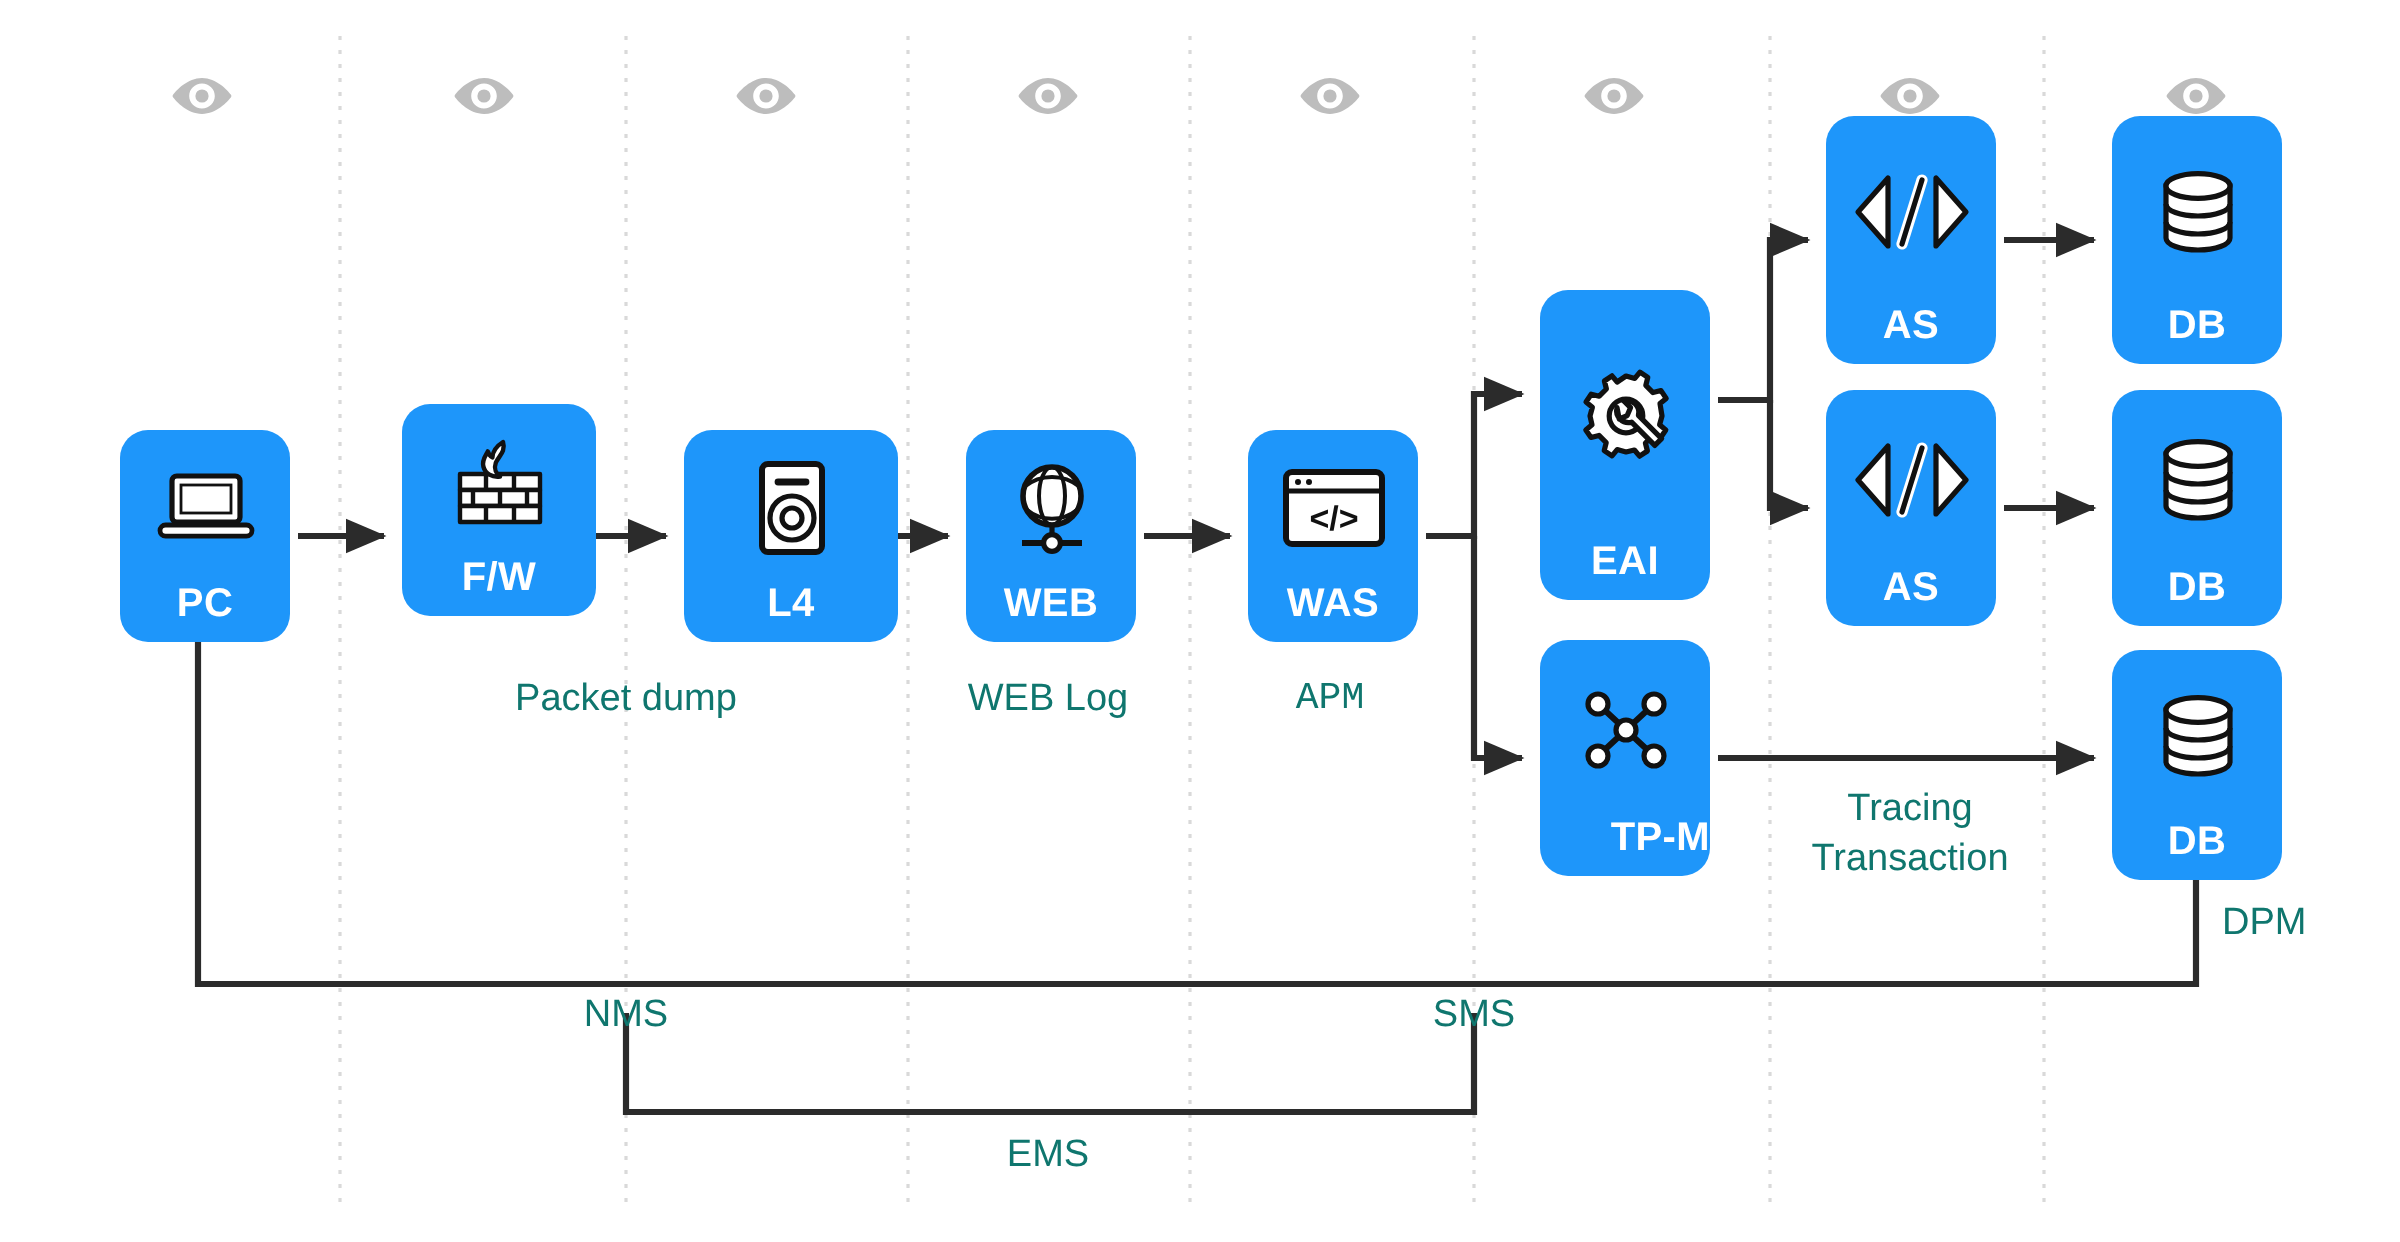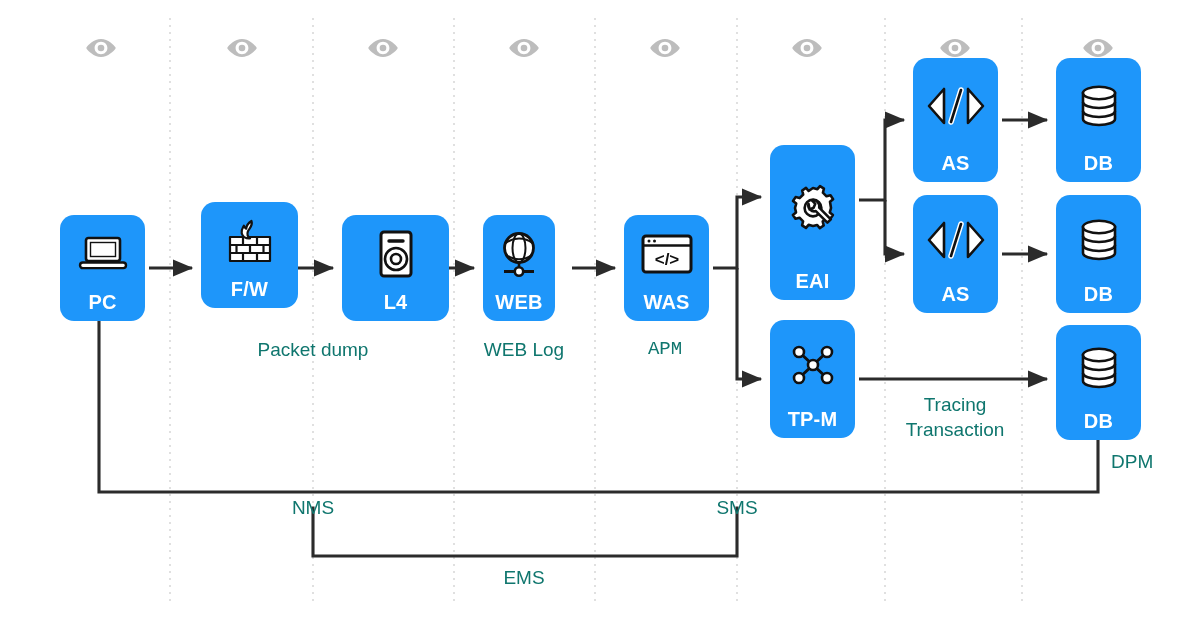--- a/index.html
+++ b/index.html
@@ -212,21 +212,21 @@
       <svg viewBox="0 0 40 50" width="40" height="50">
         <rect x="5" y="3" width="30" height="44" rx="3" fill="#fff" stroke="#111" stroke-width="3"></rect>
         <line x1="13" y1="12" x2="27" y2="12" stroke="#111" stroke-width="3.4" stroke-linecap="round"></line>
         <circle cx="20" cy="30" r="11" fill="#fff" stroke="#111" stroke-width="2.6"></circle>
         <circle cx="20" cy="30" r="5" fill="#fff" stroke="#111" stroke-width="2.6"></circle>
       </svg>
     </span>
     <span class="node-label">L4</span>
   </div>
 
-  <div class="node" style="left:483px; top:215px; width:72px; height:106px;">
+  <div class="node" style="left:483px; top:215px; width:85px; height:106px;">
     <span class="glyph">
       <svg viewBox="0 0 50 50" width="50" height="50">
         <circle cx="25" cy="19" r="14.5" fill="#fff" stroke="#111" stroke-width="2.8"></circle>
         <ellipse cx="25" cy="19" rx="6.5" ry="14.5" fill="none" stroke="#111" stroke-width="2"></ellipse>
         <path d="M11.2 14.4 A22 22 0 0 1 38.8 14.4" fill="none" stroke="#111" stroke-width="2"></path>
         <path d="M11.6 25.2 A20 20 0 0 0 38.4 25.2" fill="none" stroke="#111" stroke-width="2"></path>
         <line x1="25" y1="33.5" x2="25" y2="41" stroke="#111" stroke-width="2.6"></line>
         <line x1="10" y1="42.5" x2="40" y2="42.5" stroke="#111" stroke-width="3"></line>
         <circle cx="25" cy="42.5" r="4.2" fill="#fff" stroke="#111" stroke-width="2.6"></circle>
       </svg>
@@ -251,21 +251,21 @@
     <span class="glyph">
       <svg viewBox="0 0 52 52" width="52" height="52">
         <path d="M26 6 l4.4 1.2 2.6-3.1 3.9 2.6-1 4 3.6 3.6 4-1 2.6 3.9-3.1 2.6L44 26l-1.2 4.4 3.1 2.6-2.6 3.9-4-1-3.6 3.6 1 4-3.9 2.6-2.6-3.1L26 44l-4.4-1.2-2.6 3.1-3.9-2.6 1-4-3.6-3.6-4 1L5.9 33l3.1-2.6L8 26l1.2-4.4L6 19l2.6-3.9 4 1 3.6-3.6-1-4L19 5.9l2.6 3.1z" fill="#fff" stroke="#111" stroke-width="2.6" stroke-linejoin="round"></path>
         <circle cx="26" cy="26" r="8.4" fill="#fff" stroke="#111" stroke-width="2.6"></circle>
         <path d="M21.5 21.8a6 6 0 0 0 7.3 7.3l11.6 11.6 3.4-3.4L32.2 25.7a6 6 0 0 0-7.3-7.3l3.4 3.4-1.7 4-4 1.7z" fill="#fff" stroke="#111" stroke-width="2.6" stroke-linejoin="round"></path>
       </svg>
     </span>
     <span class="node-label">EAI</span>
   </div>
 
-  <div class="node" style="left:770px; top:320px; width:85px; height:118px;">
+  <div class="node" style="left:770px; top:320px; width:85px; height:118px;align-items:flex-end;">
     <span class="glyph">
       <svg viewBox="0 0 50 44" width="50" height="44">
         <g stroke="#111" stroke-width="3" stroke-linecap="round">
           <line x1="11" y1="9" x2="25" y2="22"></line>
           <line x1="39" y1="9" x2="25" y2="22"></line>
           <line x1="11" y1="35" x2="25" y2="22"></line>
           <line x1="39" y1="35" x2="25" y2="22"></line>
         </g>
         <g fill="#fff" stroke="#111" stroke-width="2.6">
           <circle cx="11" cy="9" r="5"></circle>

